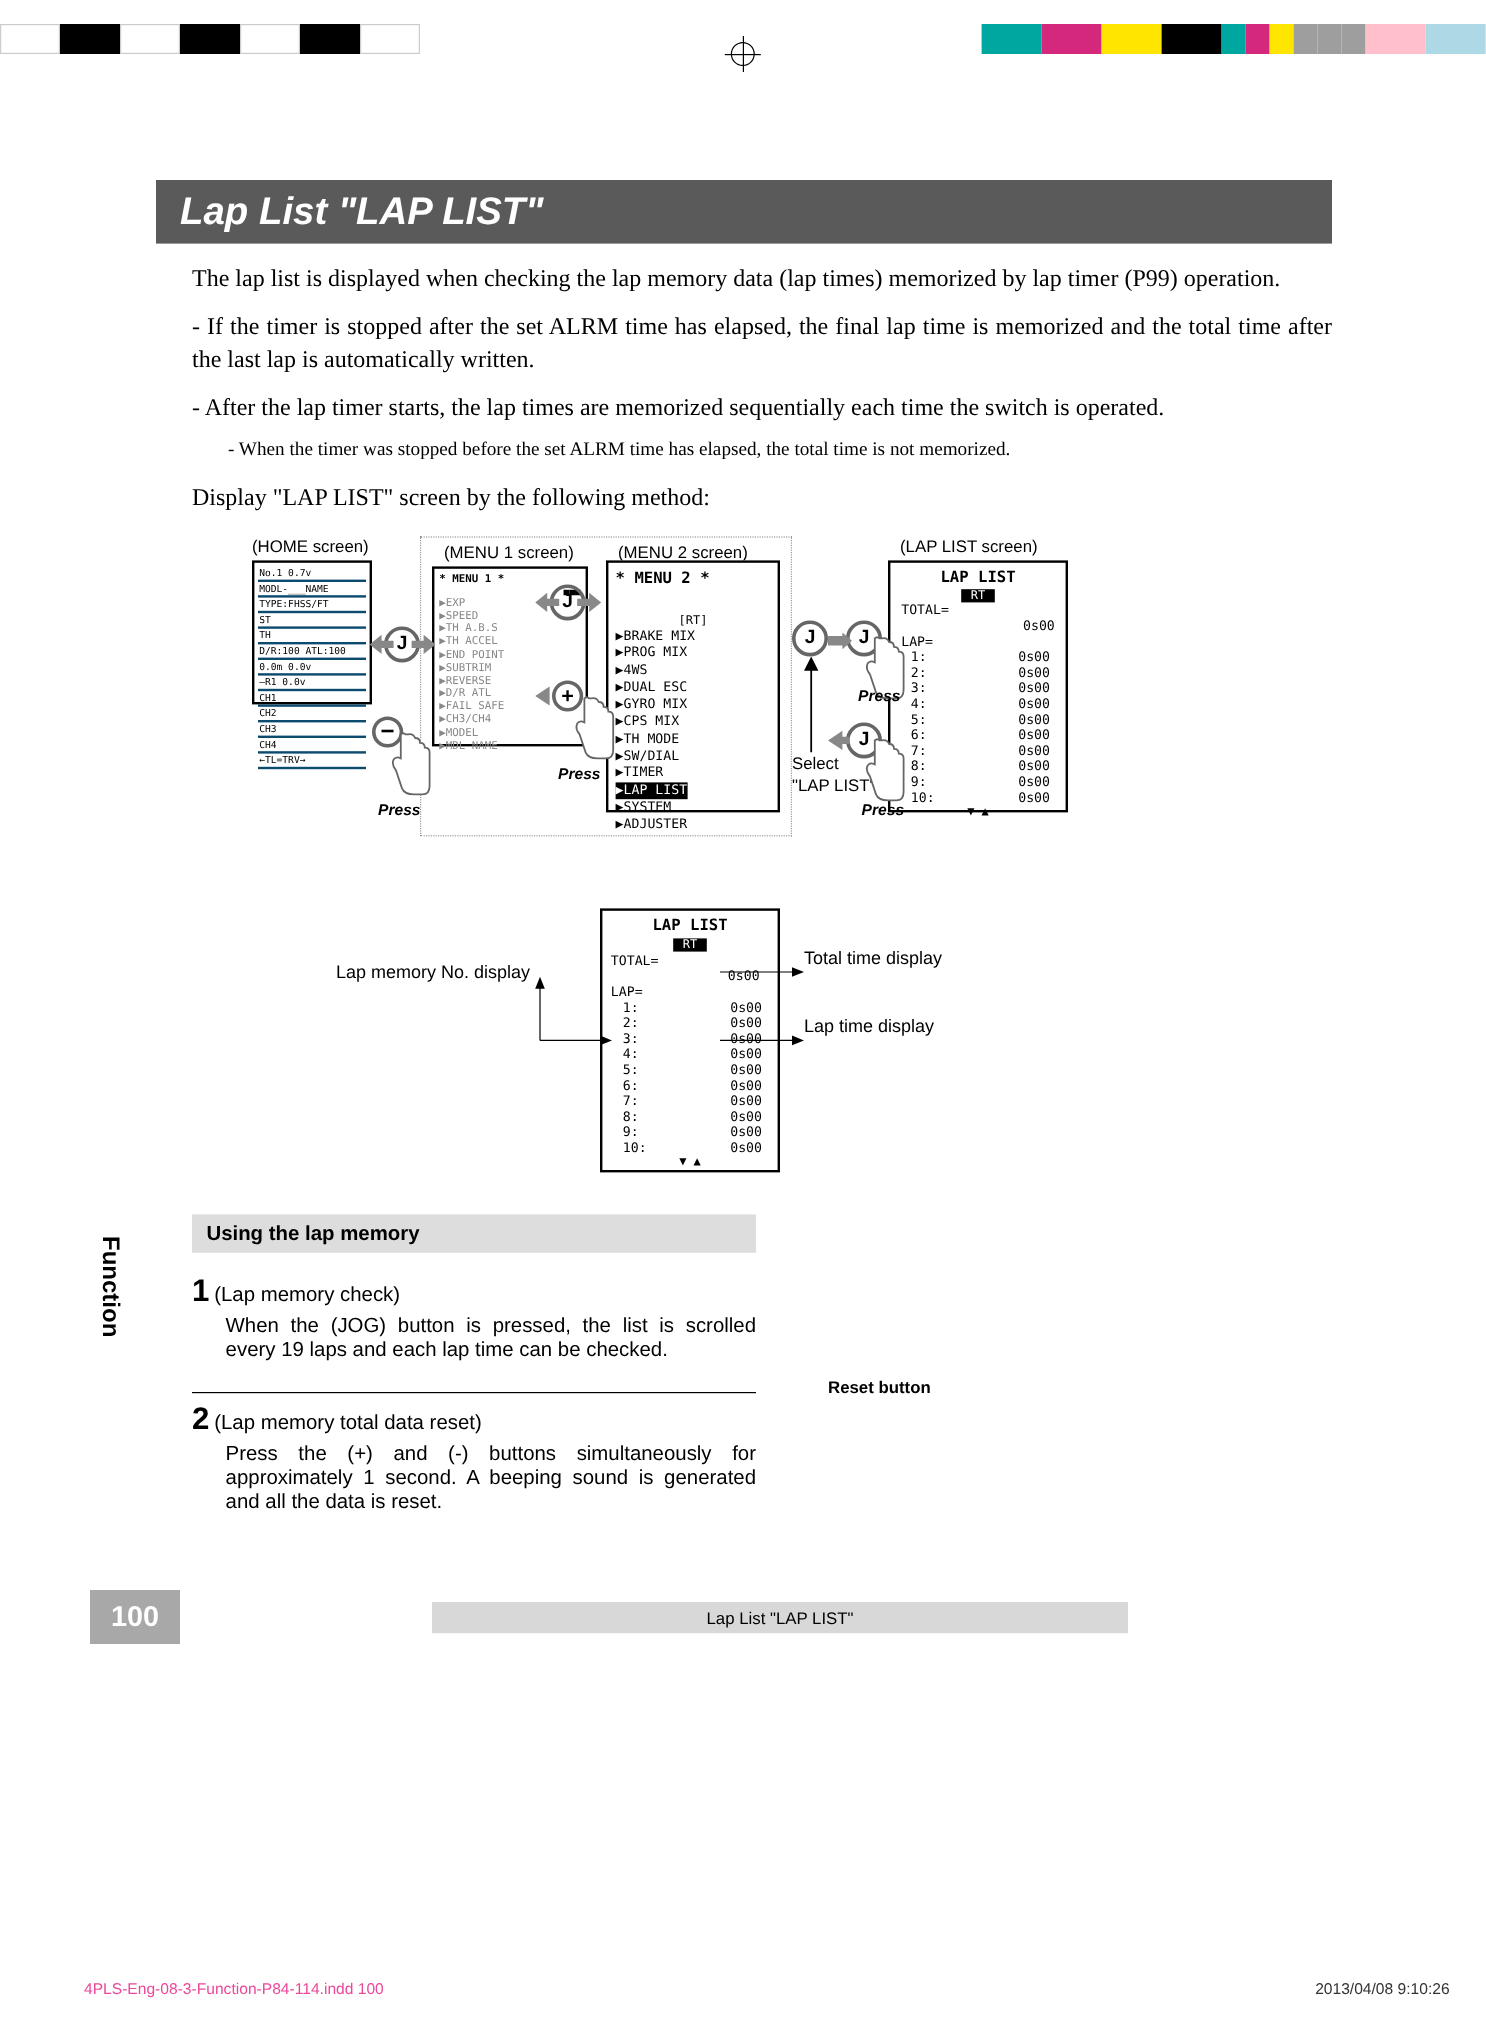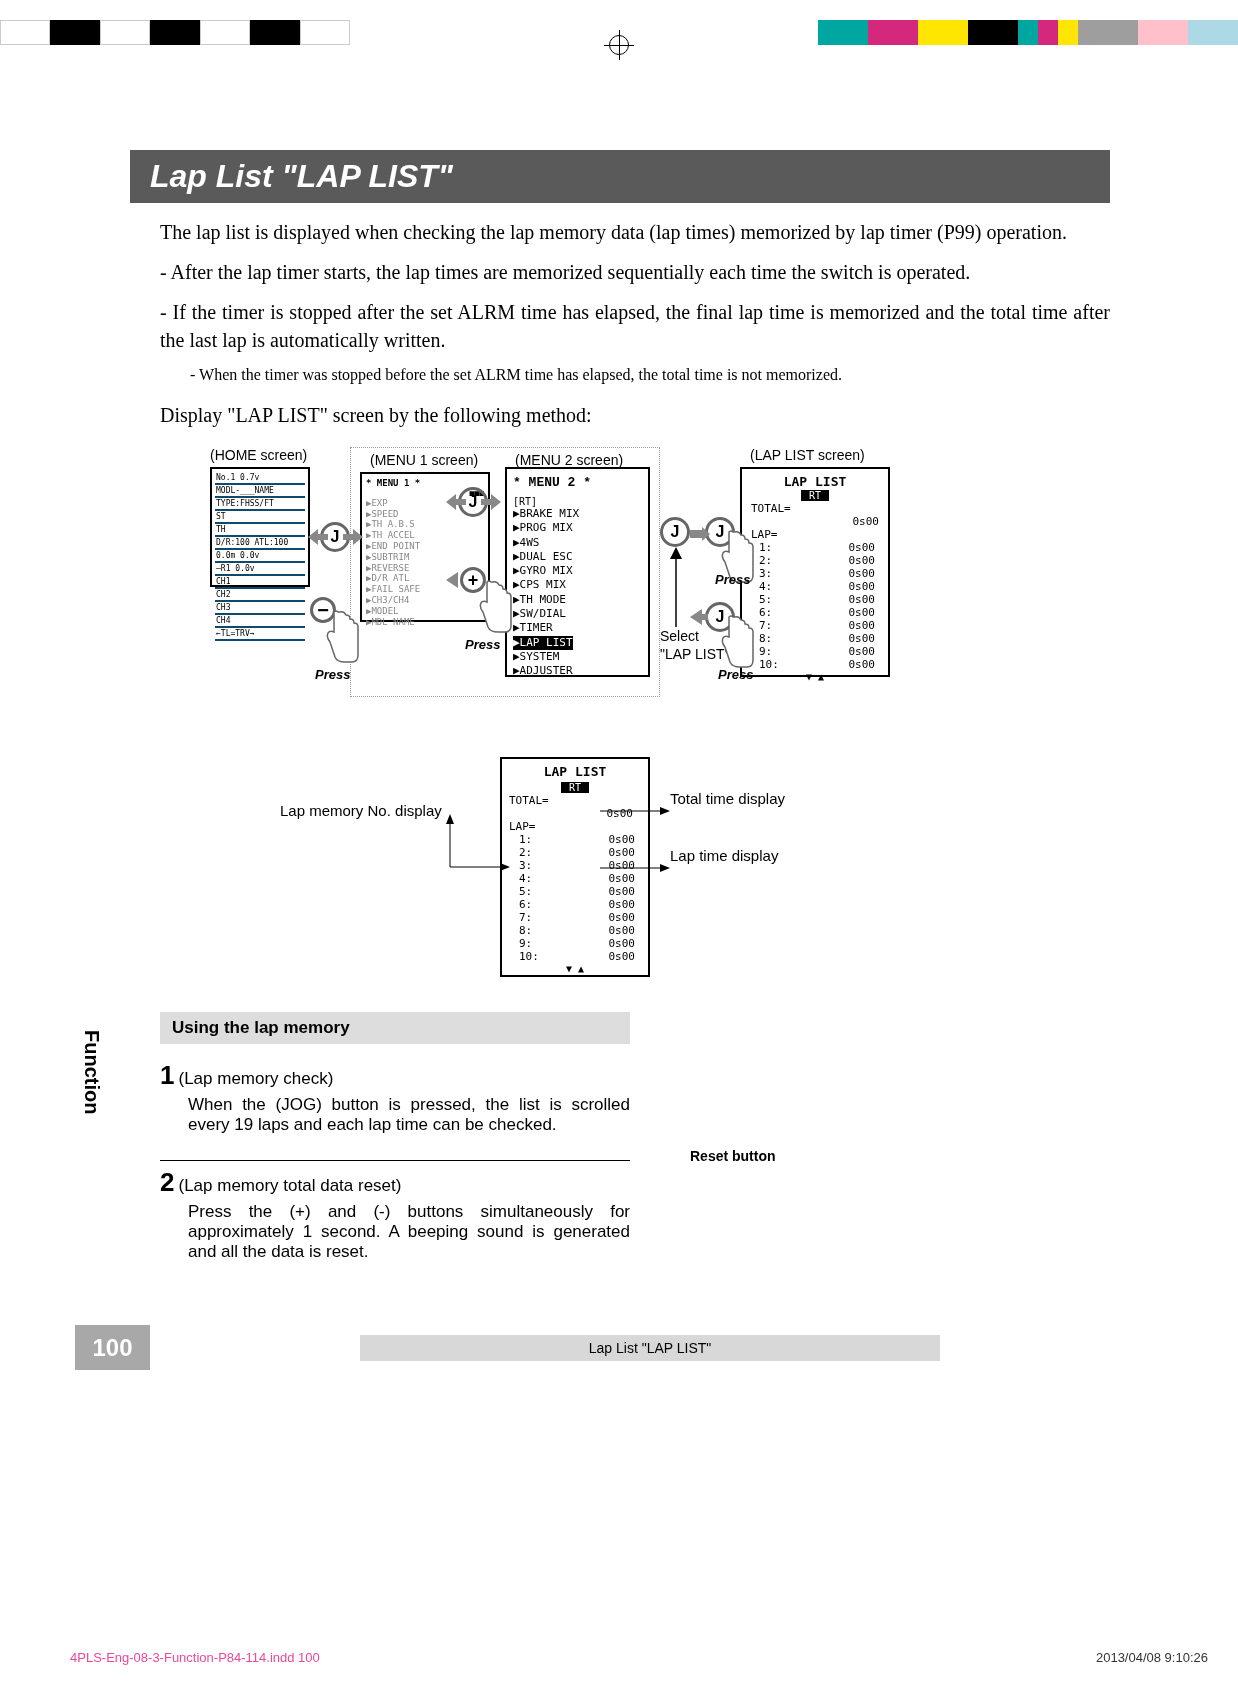--- a/index.html
+++ b/index.html
@@ -27,21 +27,21 @@
   
   
   .nav-diagram { position: relative; height: 290px; margin: 0 30px 20px; }
   .screen-label { font-family: Arial, sans-serif; font-size: 14px; position: absolute; }
   .mock-screen { position: absolute; background: #fff; border: 2px solid #000; font-family: monospace; font-size: 11px; }
   .home-mock { top: 25px; left: 50px; width: 100px; height: 120px; padding: 3px; }
   .home-mock .ln { border-bottom: 2px solid #0c4a6e; font-size: 8px; padding: 1px; }
   .menu1-mock { top: 30px; left: 200px; width: 130px; height: 150px; padding: 4px; }
   .menu1-mock .item { font-size: 9px; color: #888; line-height: 1.2; }
   .menu2-mock { top: 25px; left: 345px; width: 145px; height: 210px; padding: 6px; }
-  .menu2-mock .hdr { font-size: 13px; font-weight: bold; margin-bottom: 6px; font-family: Liberation Mono, monospace; }
+  .menu2-mock .hdr { font-size: 13px; font-weight: bold; margin-bottom: 22px; }
   .menu2-mock .item { font-size: 11px; line-height: 1.3; }
   .menu2-mock .sel { background: #000; color: #fff; display: inline-block; }
   .laplist-mock { top: 25px; left: 580px; width: 150px; height: 210px; padding: 5px; }
   .laplist-mock .hdr { font-size: 13px; font-weight: bold; text-align: center; }
   .laplist-mock .rt { background: #000; color: #fff; font-size: 10px; padding: 0 8px; display: inline-block; margin: 0 auto; }
   .laplist-mock .row { font-size: 11px; display: flex; justify-content: space-between; padding: 0 4px; }
   
   .dotted-box { position: absolute; border: 1.5px dotted #999; top: 5px; left: 190px; width: 310px; height: 250px; }
   
   .hand { position: absolute; width: 45px; height: 60px; }
@@ -107,22 +107,22 @@
 </div>
 <div class="reg-cross">
     <div class="circ"></div>
   </div>
 
 <div class="page">
 
   <div class="title-bar">Lap List  "LAP LIST"</div>
 
   <p class="intro">The lap list is displayed when checking the lap memory data (lap times) memorized by lap timer (P99) operation.</p>
+  <p class="intro">- If the timer is stopped after the set ALRM time has elapsed, the final lap time is memorized and the total time after the last lap is automatically written.</p>
   <p class="intro">- After the lap timer starts, the lap times are memorized sequentially each time the switch is operated.</p>
-  <p class="intro">- If the timer is stopped after the set ALRM time has elapsed, the final lap time is memorized and the total time after the last lap is automatically written.</p>
   <p class="note">- When the timer was stopped before the set ALRM time has elapsed, the total time is not memorized.</p>
   <p class="subhead">Display "LAP LIST" screen by the following method:</p>
 
   <div class="nav-diagram">
     <div class="dotted-box"></div>
 
     <div class="screen-label" style="top:5px;left:50px">(HOME screen)</div>
     <div class="mock-screen home-mock" id="home-mock">
         <div class="ln">No.1    0.7v</div>
         <div class="ln">MODL-___NAME</div>
@@ -156,21 +156,21 @@
           <div class="item">▶CH3/CH4</div>
           <div class="item"></div>
           <div class="item">▶MODEL</div>
           <div class="item">▶MDL NAME</div>
         </div>
     </div>
 
     <div class="screen-label" style="top:10px;left:355px">(MENU 2 screen)</div>
     <div class="mock-screen menu2-mock">
       <div class="hdr">* MENU 2 *</div>
-      <div style="text-align:left;font-size:10px">[RT]</div>
+      <div style="text-align:center;font-size:10px">[RT]</div>
       <div id="menu2-items"><div class="item">▶BRAKE MIX</div><div class="item">▶PROG MIX</div><div class="item">▶4WS</div><div class="item">▶DUAL ESC</div><div class="item">▶GYRO MIX</div><div class="item">▶CPS MIX</div><div class="item">▶TH MODE</div><div class="item"></div><div class="item">▶SW/DIAL</div><div class="item">▶TIMER</div><div class="item sel">▶LAP LIST</div><div class="item">▶SYSTEM</div><div class="item">▶ADJUSTER</div></div>
     </div>
 
     <div class="screen-label" style="top:5px;left:590px">(LAP LIST screen)</div>
     <div class="mock-screen laplist-mock">
       <div class="hdr">LAP LIST</div>
       <div style="text-align:center"><span class="rt">RT</span></div>
       <div class="row">
           <span>TOTAL=</span>
         </div>

